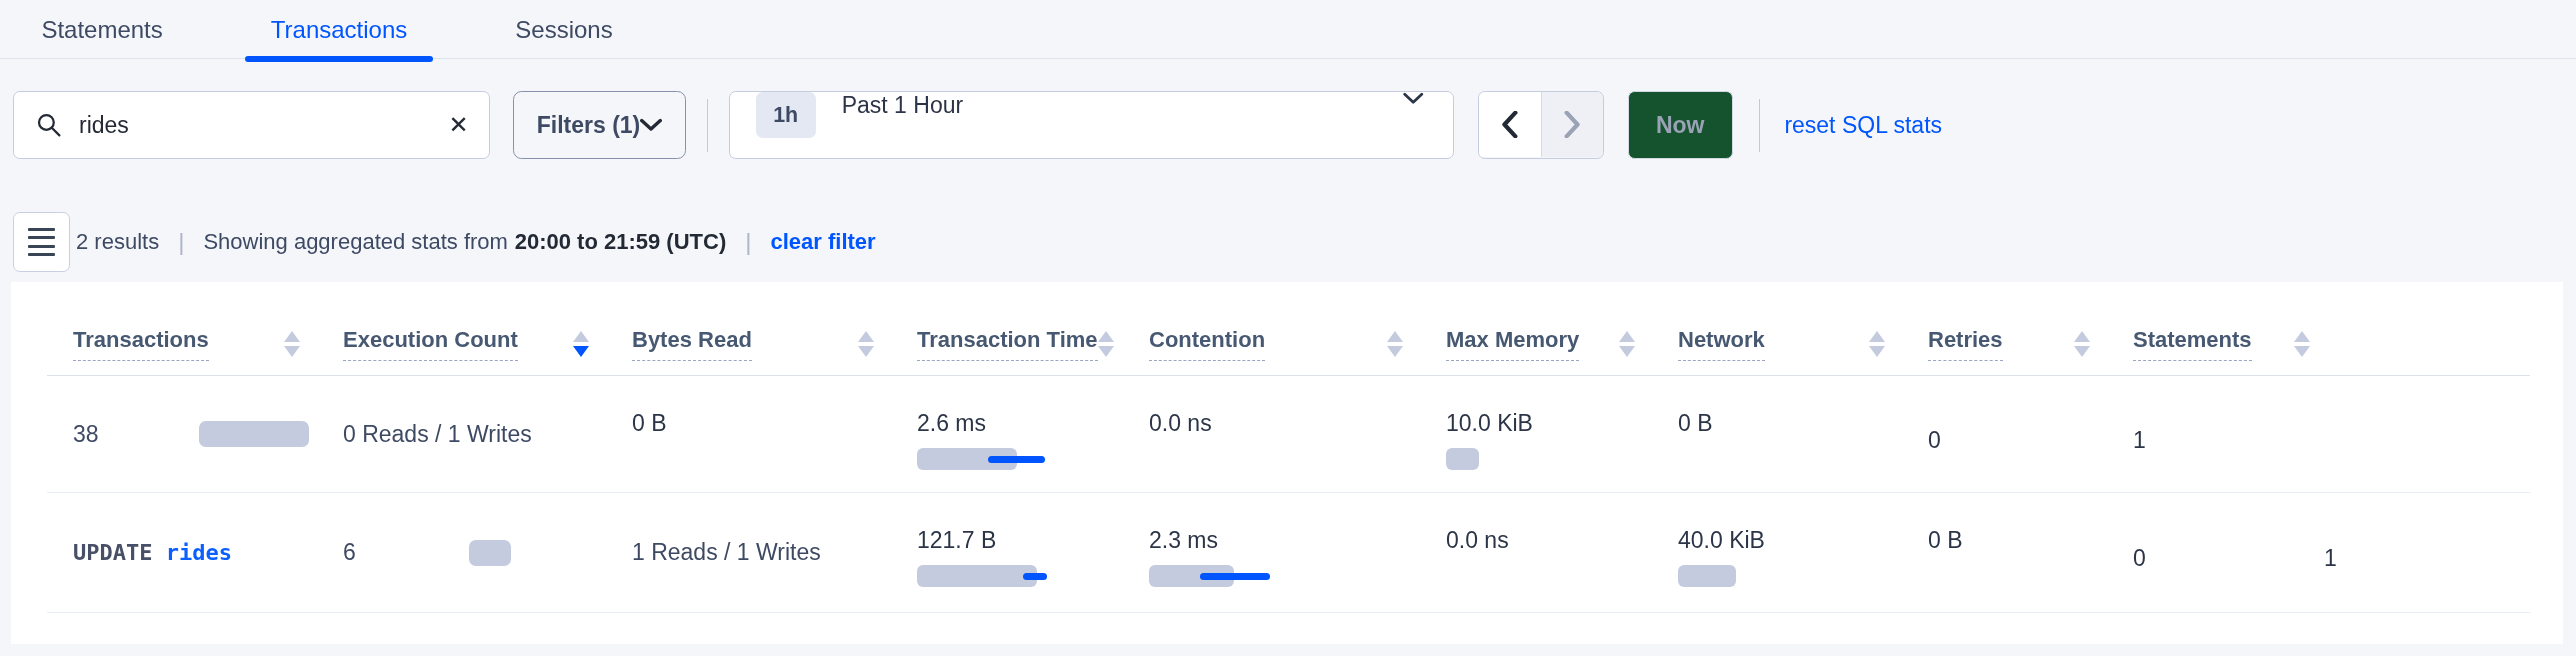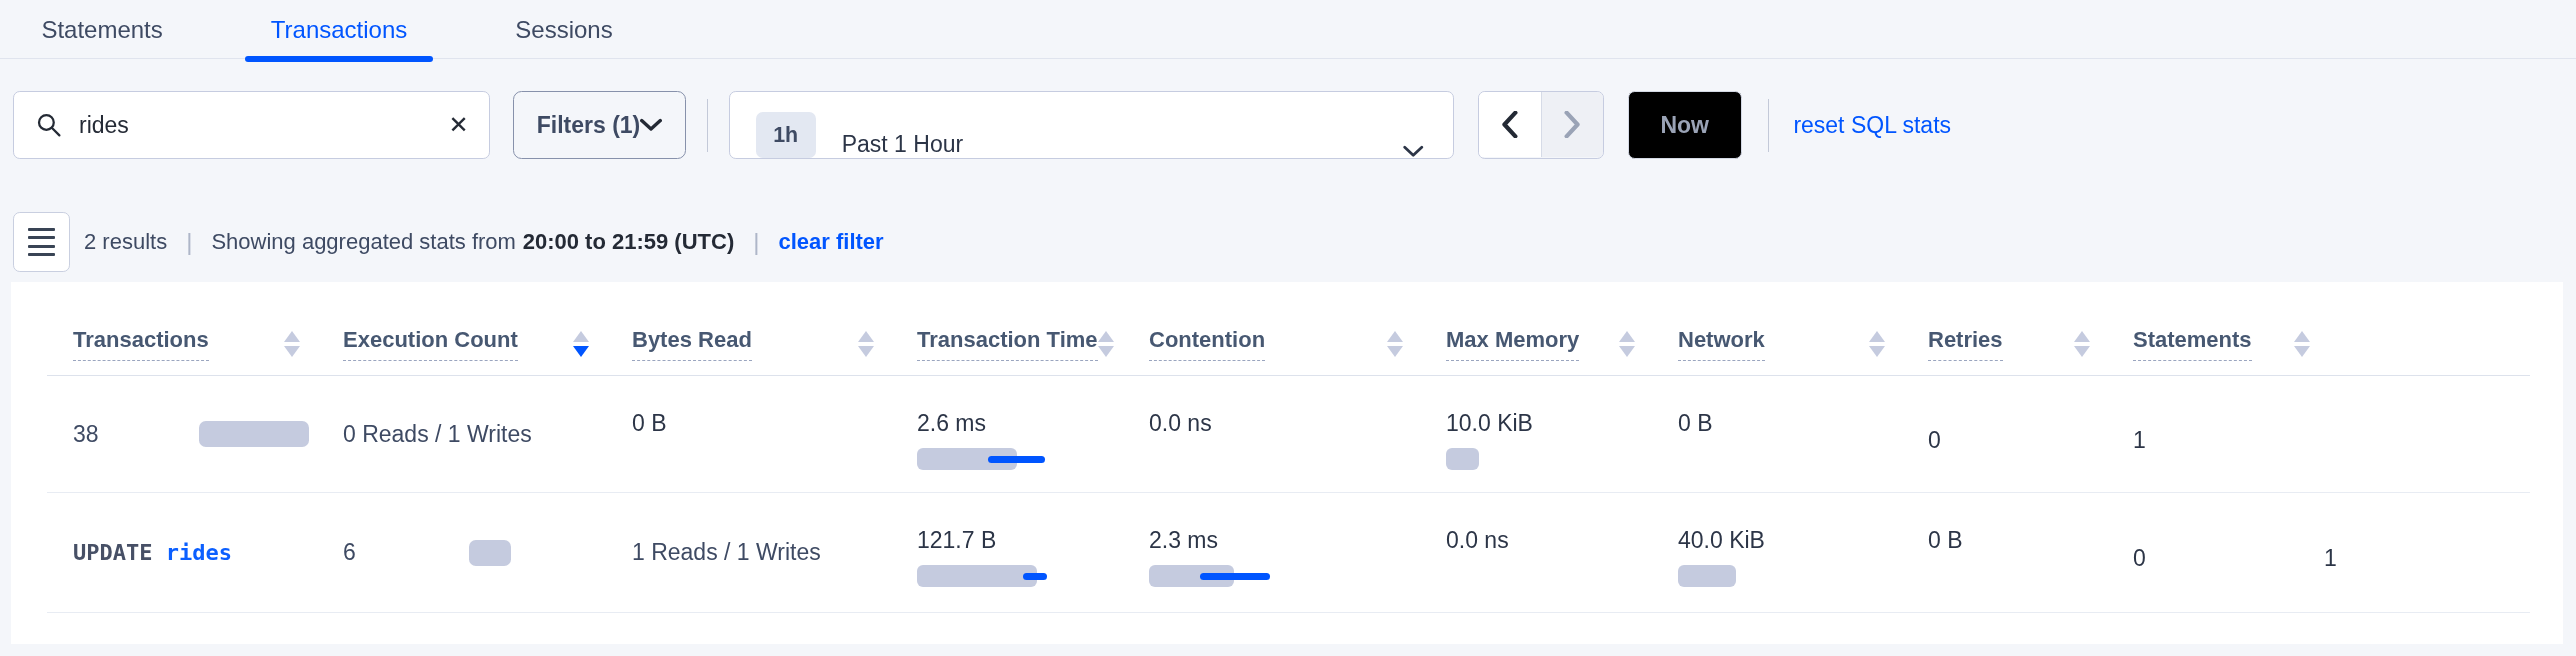--- a/index.html
+++ b/index.html
@@ -26,39 +26,39 @@
     border-radius:6.8px; display:flex; align-items:center; padding:0 20.5px 0 22px; }
   .searchbox svg { flex:none; }
   .searchbox input { border:none; outline:none; flex:1; margin-left:17px; font-size:23px;
     color:#242a35; font-family:"Liberation Sans", sans-serif; background:transparent; }
   .clear-x { font-size:24px; color:#242a35; cursor:pointer; line-height:1; }
   .filters-btn { margin-left:23px; width:173px; height:68px; border:1.7px solid #8791ab;
     border-radius:8.5px; display:flex; align-items:center; justify-content:center; gap:0;
     font-weight:700; color:#3e4a63; cursor:pointer; }
   .vdivider { width:1.7px; height:53px; background:#c3c9d8; margin:0 20.5px; }
   .timepicker { width:725px; height:68px; background:#fff; border:1.7px solid #c6cce0;
-    border-radius:6.8px; display:flex; align-items:flex-end; padding:0 29px 0 26px; cursor:pointer; }
+    border-radius:6.8px; display:flex; align-items:flex-start; padding:0 29px 0 26px; cursor:pointer; }
   .time-badge { width:60px; height:46px; background:#e3e8f2; border-radius:6.8px;
     display:flex; align-items:center; justify-content:center; font-weight:700; font-size:21.4px; color:#3e4a63; }
   .time-label { margin-left:26px; color:#2c3547; }
   .timepicker .chev { margin-left:auto; }
   .arrow-group { margin-left:24px; display:flex; border:1.7px solid #c6cce0; border-radius:6.8px; overflow:hidden; height:68px; }
   .arrow-btn { width:62px; height:65px; display:flex; align-items:center; justify-content:center; cursor:pointer; }
   .arrow-btn.prev { background:#ffffff; }
   .arrow-btn.next { background:#eef0f5; border-left:1.7px solid #d6dbe7; cursor:default; }
-  .now-btn { margin-left:24px; width:114px; height:68px; border:1.7px solid #d3d8e4; background:#000000;
+  .now-btn { margin-left:24px; width:105px; height:68px; border:1.7px solid #d3d8e4; background:#14532d;
     border-radius:6.8px; display:flex; align-items:center; justify-content:center;
     color:#9aa3b6; font-weight:700; cursor:default; }
   .reset-link { color:#0055ff; font-weight:500; cursor:pointer; white-space:nowrap; }
   
   .resultsbar { position:absolute; left:13px; top:212px; height:60px; display:flex; align-items:center; }
   .colbtn { width:57px; height:60px; background:#fff; border:1.7px solid #c9cfe0; border-radius:6.8px;
     display:flex; flex-direction:column; align-items:center; justify-content:center; gap:5.1px; cursor:pointer; }
   .colbtn .bar { width:27px; height:3.4px; background:#394455; border-radius:0.9px; }
-  .resultsbar .txt { margin-left:14px; display:flex; align-items:center; font-size:22px; color:#3e4a63; }
+  .resultsbar .txt { margin-left:6px; display:flex; align-items:center; font-size:22px; color:#3e4a63; }
   .pipe { color:#aeb6c8; margin:0 19px; font-size:24px; }
   .bold-range { font-weight:700; color:#242a35; margin-left:6.8px; }
   .clear-filter { color:#0055ff; font-weight:700; cursor:pointer; }
   
   .card { position:absolute; left:11px; top:282px; width:2552px; height:362px; background:#fff; }
   .tbl { margin-left:36px; width:2483px; }
   .grid { display:grid; grid-template-columns:270px 289px 285px 232px 297px 232px 250px 205px 191px auto;
     padding-left:26px; }
   .thead { height:94px; border-bottom:1.7px solid #dde2ec; align-items:end; padding-bottom:13.7px; }
   .th { display:flex; align-items:center; }

